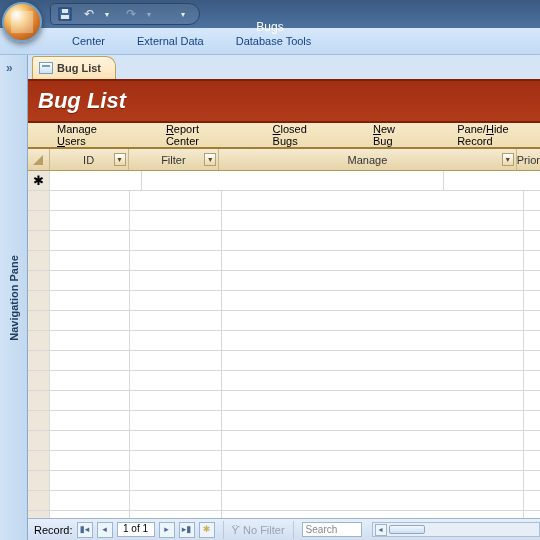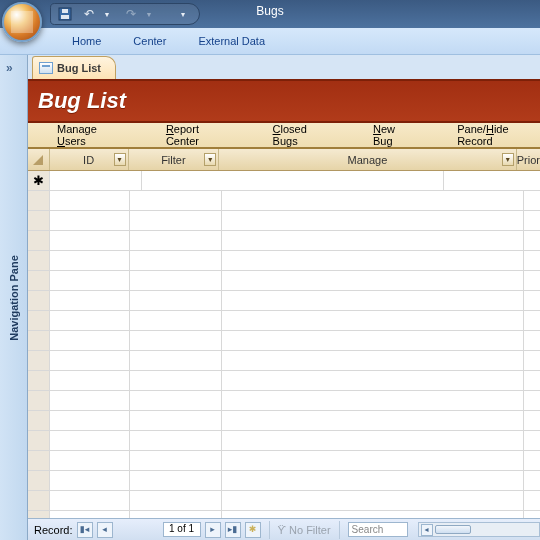--- a/index.html
+++ b/index.html
@@ -3,21 +3,21 @@
 <meta charset="utf-8">
 <style>
 * { box-sizing: border-box; margin: 0; padding: 0; font-family: "Segoe UI", Tahoma, sans-serif; }
 body { width: 540px; height: 540px; overflow: hidden; background: #d6e5f5; }
 
 .titlebar { height: 28px; background: linear-gradient(#3b5a82, #4d729f); position: relative; display: flex; align-items: center; }
 .office-orb { width: 40px; height: 40px; border-radius: 50%; background: radial-gradient(circle at 35% 30%, #fff 0%, #f3c36b 30%, #d77a28 60%, #9c4210 100%); position: absolute; left: 2px; top: 2px; border: 2px solid #76a0c8; box-shadow: 0 2px 6px rgba(0,0,0,.5); z-index: 10; display:flex; align-items:center; justify-content:center;}
 .office-orb-inner { width: 22px; height: 22px; background: #fff; opacity:.3; border:1px solid #fff;}
 .qat { position: absolute; left: 50px; top: 3px; height: 22px; background: rgba(255,255,255,.08); border-radius: 5px 12px 12px 5px; display: flex; align-items: center; padding: 0 8px 0 6px; gap: 8px; border:1px solid #2c4566;}
 .qat-icon { width: 16px; height: 16px; display:flex; align-items:center; justify-content:center; color:#e8eef5; font-size:12px;}
-.title-center { position:absolute; left:50%; top:4px; transform:translateX(-50%); color:#fff; font-size:12px; font-weight:400;}
+.title-center { position:absolute; left:50%; top:20px; transform:translateX(-50%); color:#fff; font-size:12px; font-weight:400;}
 
 .ribbon { height: 27px; background: linear-gradient(#d6e8fb, #c2daf4); border-bottom: 1px solid #9fbfe0; display:flex; align-items:center; padding-left:56px; gap: 0;}
 .ribbon-tab { color:#15428b; font-size:11px; padding: 5px 16px; cursor:pointer;}
 
 .main { display:flex; height: calc(540px - 55px); }
 
 .navpane { width: 28px; background: linear-gradient(90deg,#d1e3f5,#c1d8ef); border-right:1px solid #8ba9c7; position:relative;}
 .navpane-chev { position:absolute; top:6px; left:6px; font-size:12px; color:#4a6b92; font-weight:bold;}
 .navpane-text { position:absolute; top:50%; left:50%; transform: translate(-50%,-50%) rotate(-90deg); white-space:nowrap; color:#1f3b5f; font-size:11px; font-weight:bold;}
 
@@ -45,21 +45,21 @@
 .gridbody { flex:1; background:#fff; position:relative; overflow:hidden;}
 .row { height:20px; border-bottom:1px solid #d8d8d8; display:flex;}
 .rcell { border-right:1px solid #d8d8d8; font-size:11px; display:flex; align-items:center; padding:0 4px;}
 .rowsel { width:22px; background:#ece6db; justify-content:center;}
 .rowsel.hcell{background:linear-gradient(#f5ead1,#e6d4a8);}
 .newlink { color:#1b4fa7; text-decoration:underline; cursor:pointer;}
 
 
 .recbar { position:absolute; bottom:0; left:0; right:0; height:22px; background: linear-gradient(#e6eefb,#d1dff1); border-top:1px solid #9db6cf; display:flex; align-items:center; font-size:11px; gap:4px; padding-left:6px;}
 .recbtn { width:16px; height:16px; border:1px solid #9db6cf; background:#eef4fb; text-align:center; line-height:13px; font-size:9px; color:#4a6b92;}
-.recinput { width:38px; height:15px; border:1px solid #9db6cf; background:#fff; font-size:10px; text-align:center;margin-left:46px;}
+.recinput { width:38px; height:15px; border:1px solid #9db6cf; background:#fff; font-size:10px; text-align:center;}
 .recsep { border-left:1px solid #b7c9dc; height:18px; margin:0 4px;}
 .filterlab { color:#9aa3ae; display:flex; align-items:center; gap:3px;}
 .searchbox { width:60px; height:15px; border:1px solid #9db6cf; background:#fff; font-size:10px; color:#888; padding-left:3px; line-height:13px;}
 .hscroll-track { margin-left:6px; flex:1; height:15px; border:1px solid #a9bfd6; background:#e8eef5; display:flex; align-items:center; padding:0 2px; gap:2px; max-width:190px;}
 .hscroll-thumb { width:36px; height:9px; background:linear-gradient(#f2f6fb,#cfdff1); border:1px solid #8fa9c3; border-radius:2px;}
 .hscroll-arr { width:12px; height:12px; border:1px solid #9db6cf; background:#eef4fb; text-align:center; font-size:8px; line-height:10px; color:#4a6b92;}
 </style>
 </head>
 <body>
 
@@ -78,23 +78,23 @@
     <span class="qat-icon">↶</span>
     <span class="qat-icon" style="font-size:7px; margin-left:-6px;">▼</span>
     <span class="qat-icon" style="opacity:.45">↷</span>
     <span class="qat-icon" style="font-size:7px; margin-left:-6px; opacity:.45">▼</span>
     <span class="qat-icon" style="margin-left:10px; font-size:8px;">▾</span>
   </div>
   <div class="title-center">Bugs</div>
 </div>
 
 <div class="ribbon">
-  <div class="ribbon-tab">Home</div>
   <div class="ribbon-tab">Center</div>
   <div class="ribbon-tab">External Data</div>
+  <div class="ribbon-tab">Database Tools</div>
 </div>
 
 <div class="main">
   <div class="navpane">
     <div class="navpane-chev">»</div>
     <div class="navpane-text">Navigation Pane</div>
   </div>
 
   <div class="content">
     <div class="tabrow">

